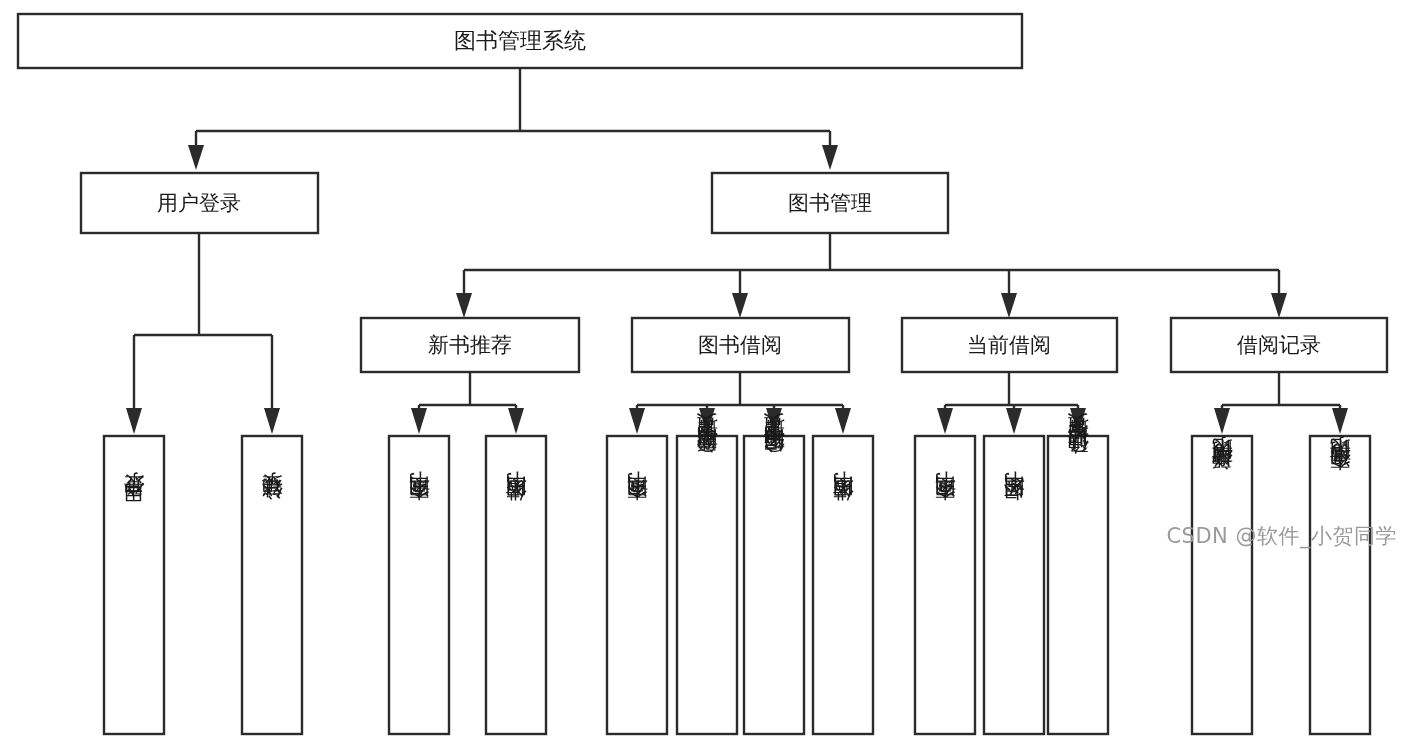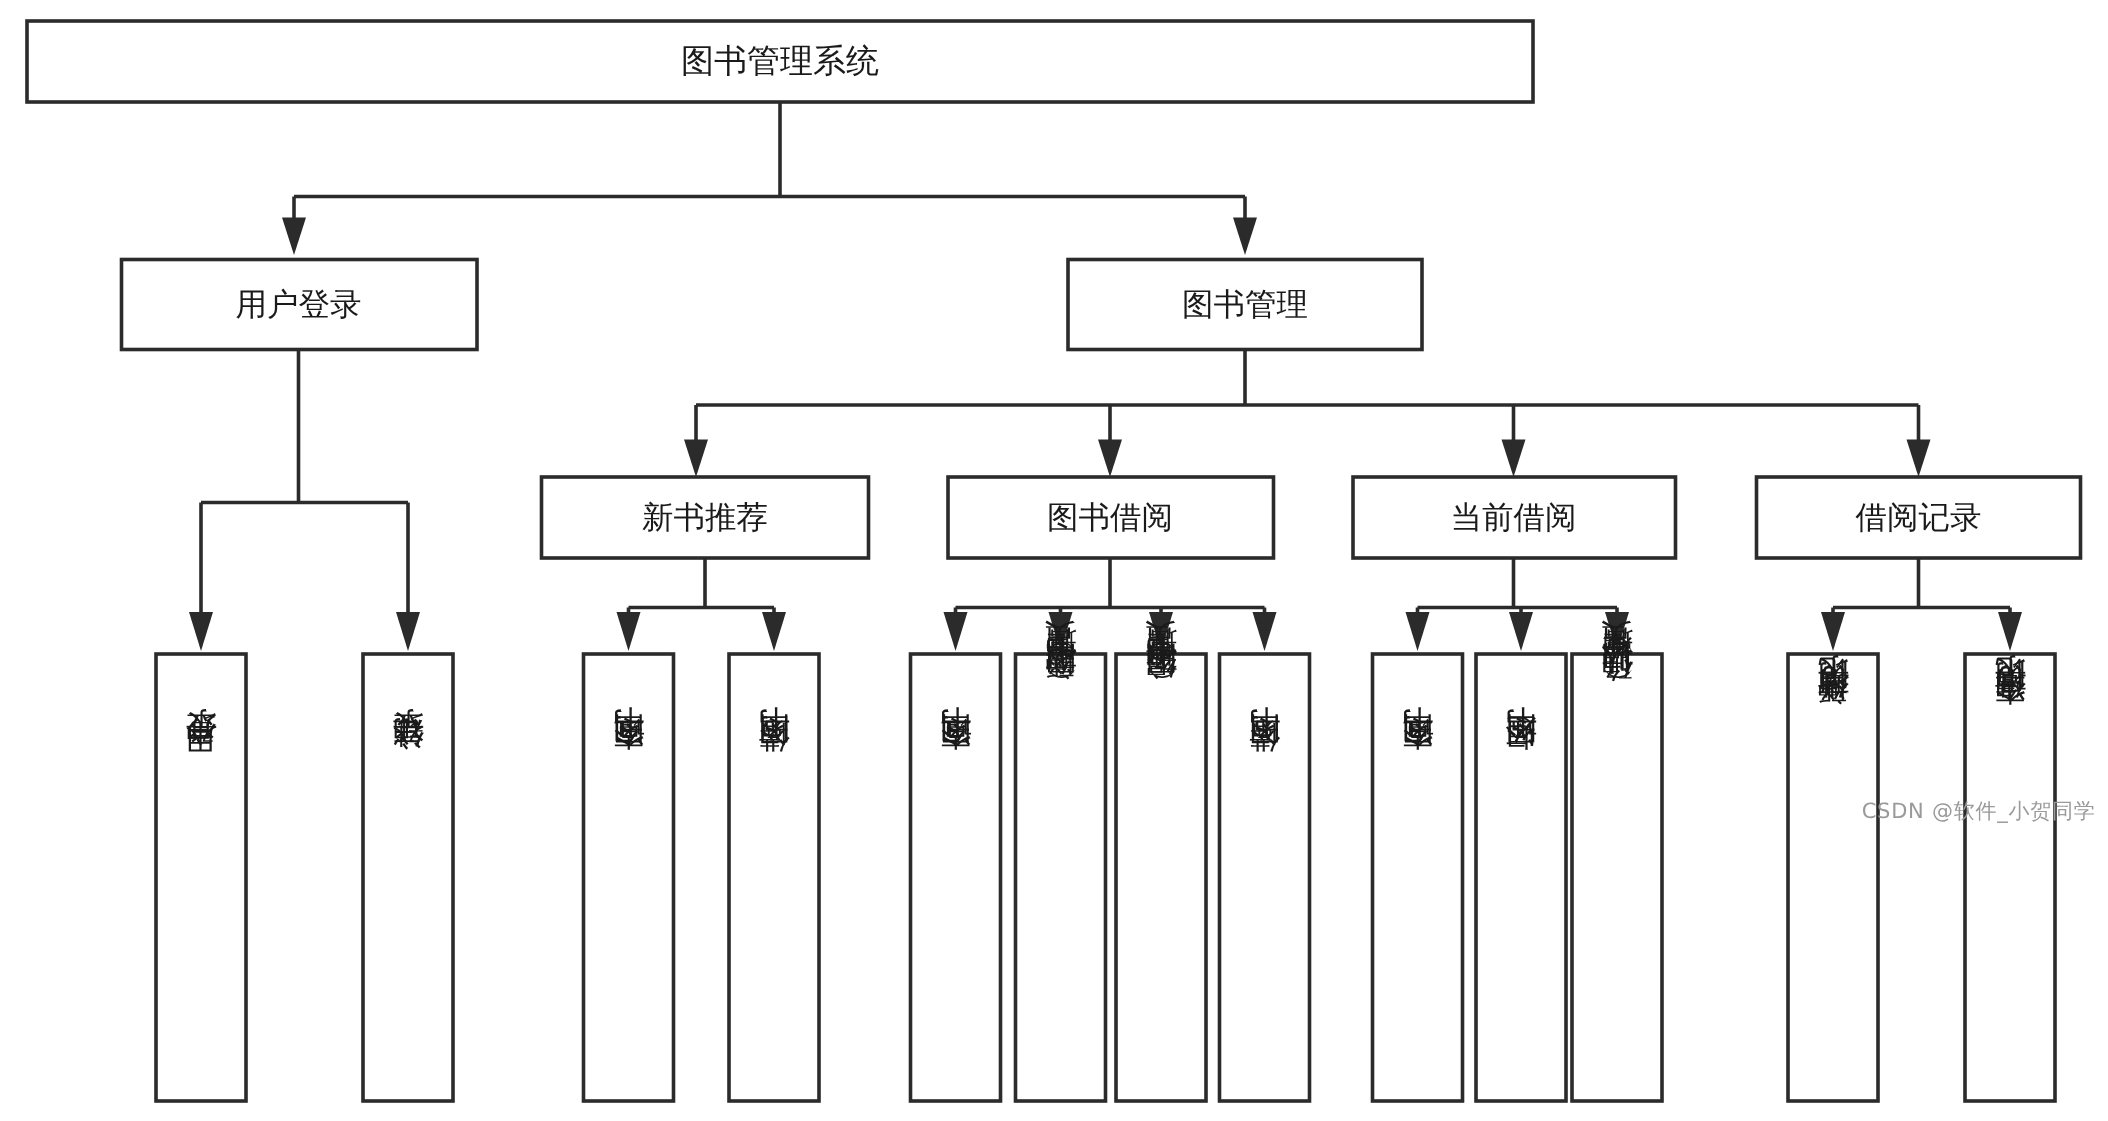--- a/index.html
+++ b/index.html
@@ -72,21 +72,21 @@
     letter-spacing: 3px;
     color: #1a1a1a;
     white-space: nowrap;
     transform: rotate(180deg);
   }
   .watermark {
     position: absolute;
     right: 8px;
     bottom: 6px;
     font-family: "DejaVu Sans", "Liberation Sans", sans-serif;
-    font-size: 14px;
+    font-size: 21px;
     color: #9a9a9a;
     letter-spacing: 0.5px;
     white-space: nowrap;
     pointer-events: none;
   }
 </style>
 </head>
 <body>
 
 <div id="diagram-root">

